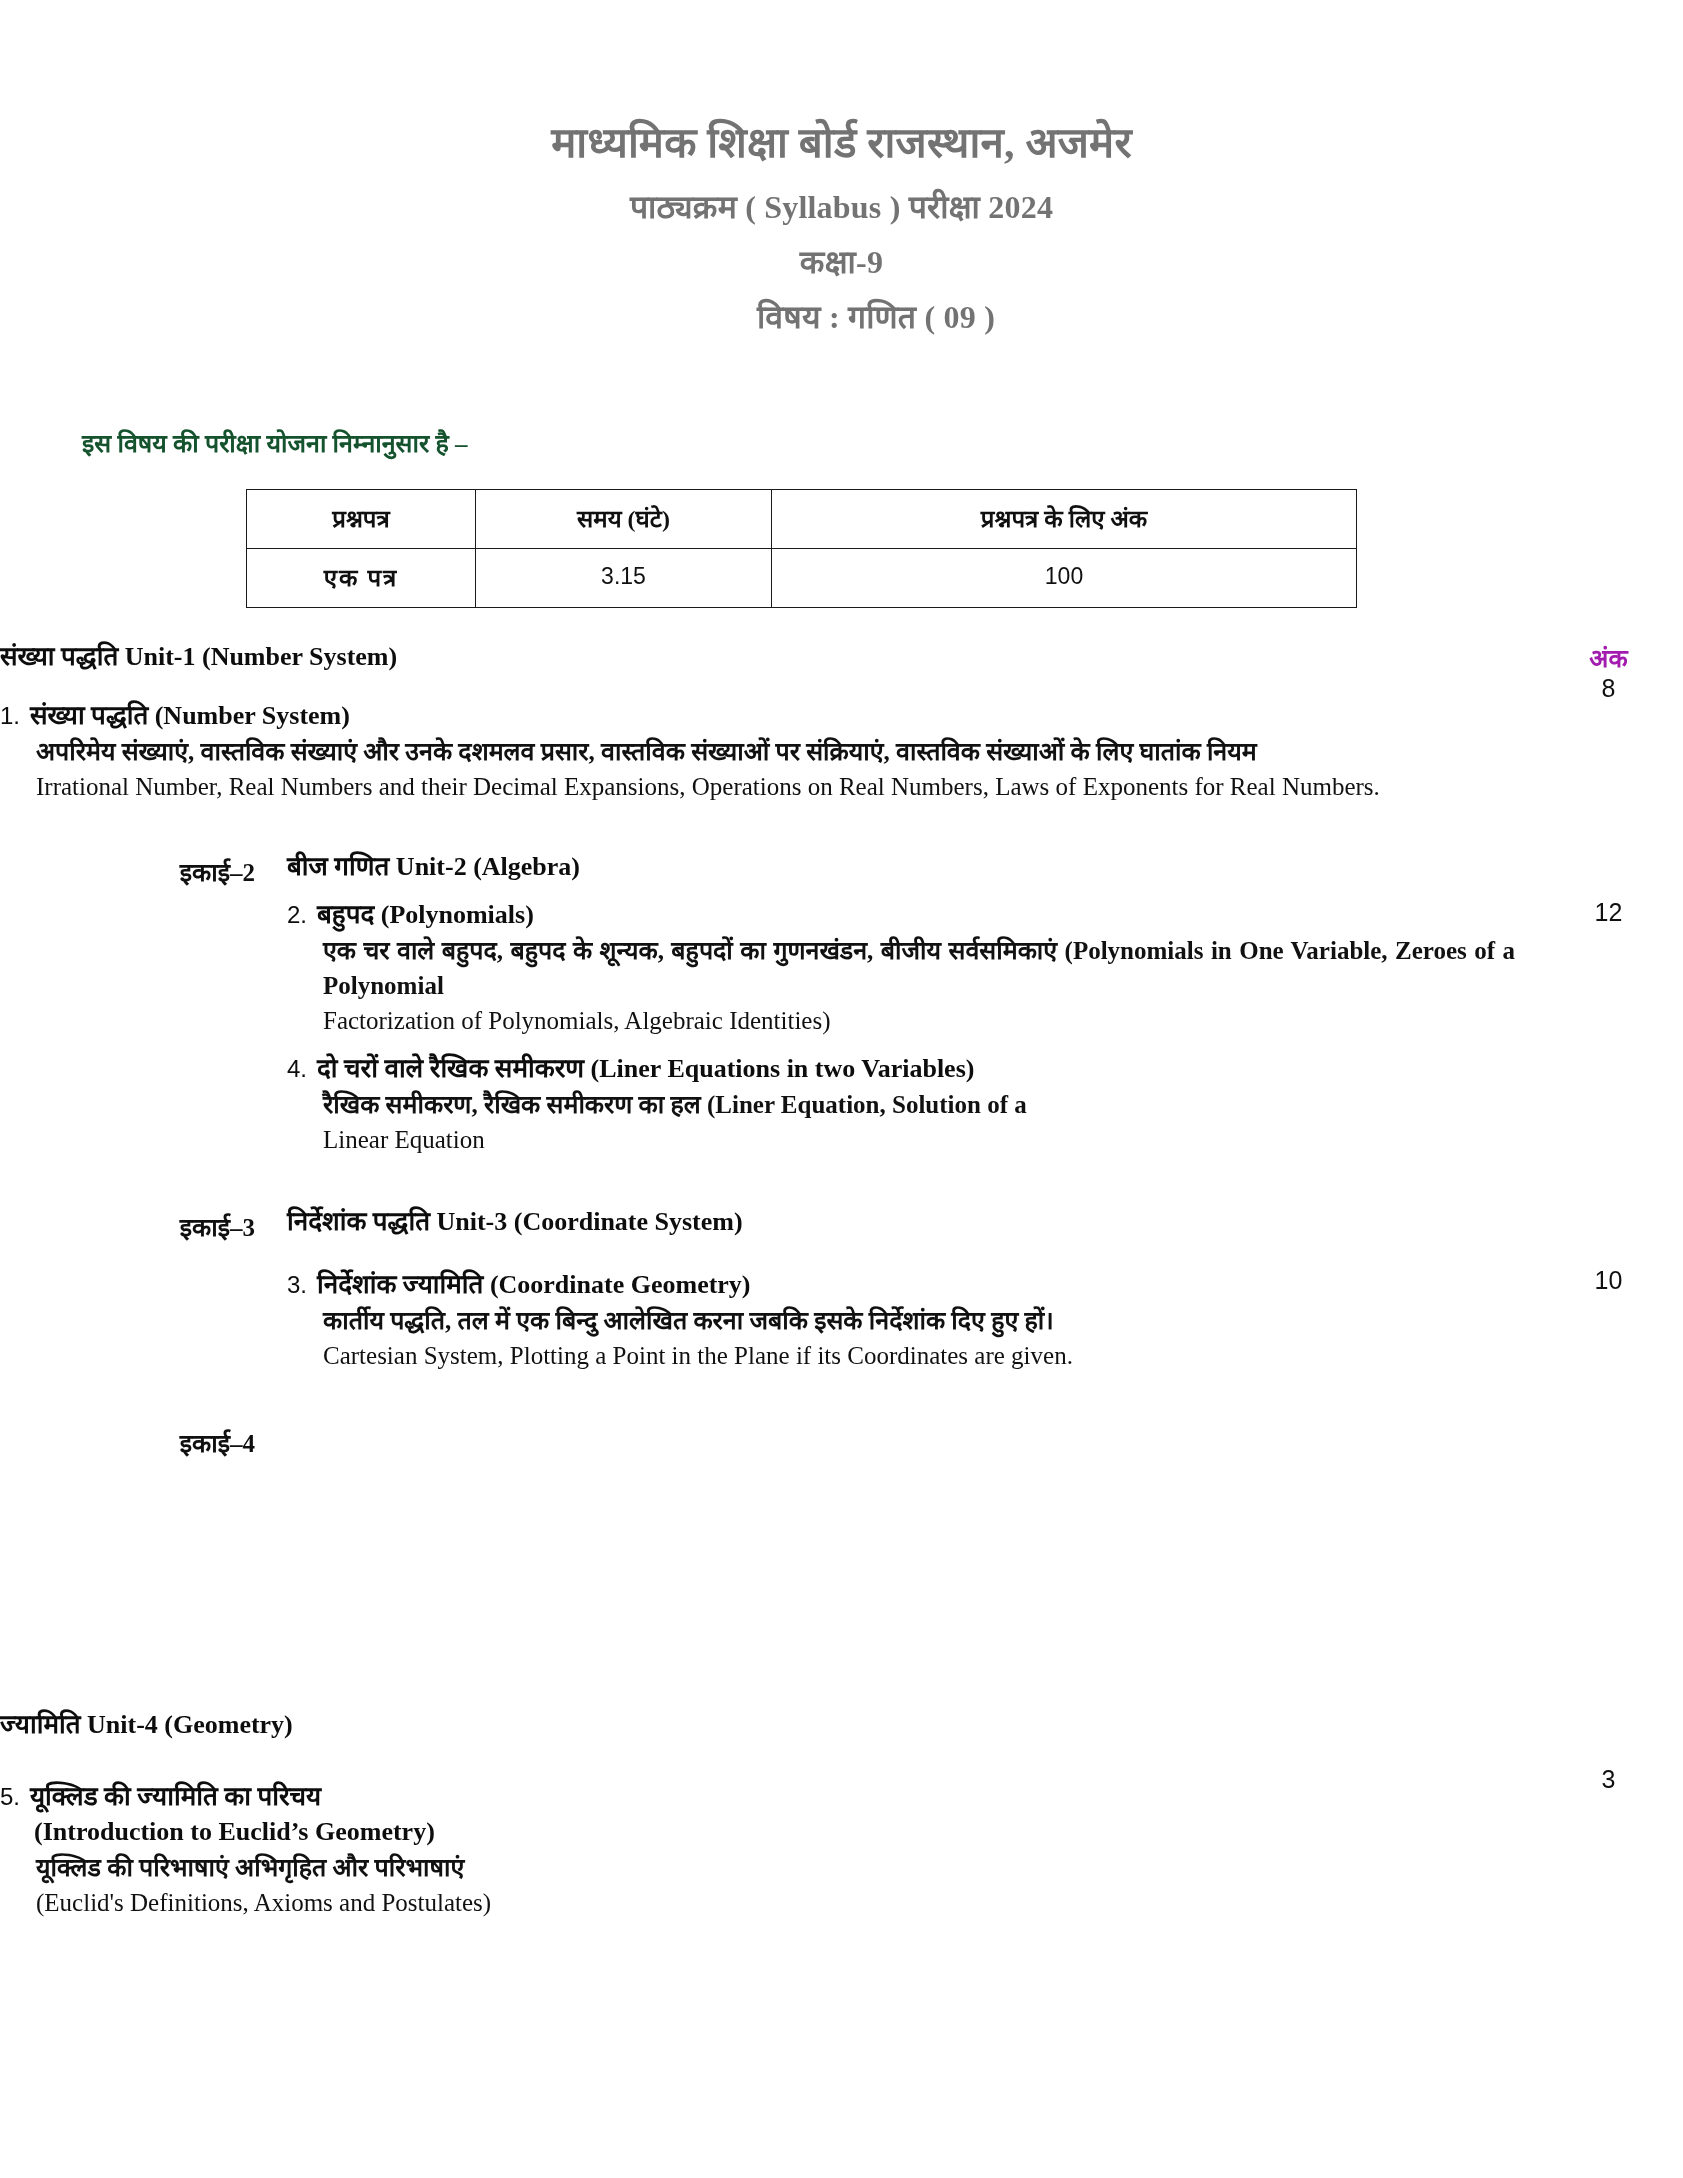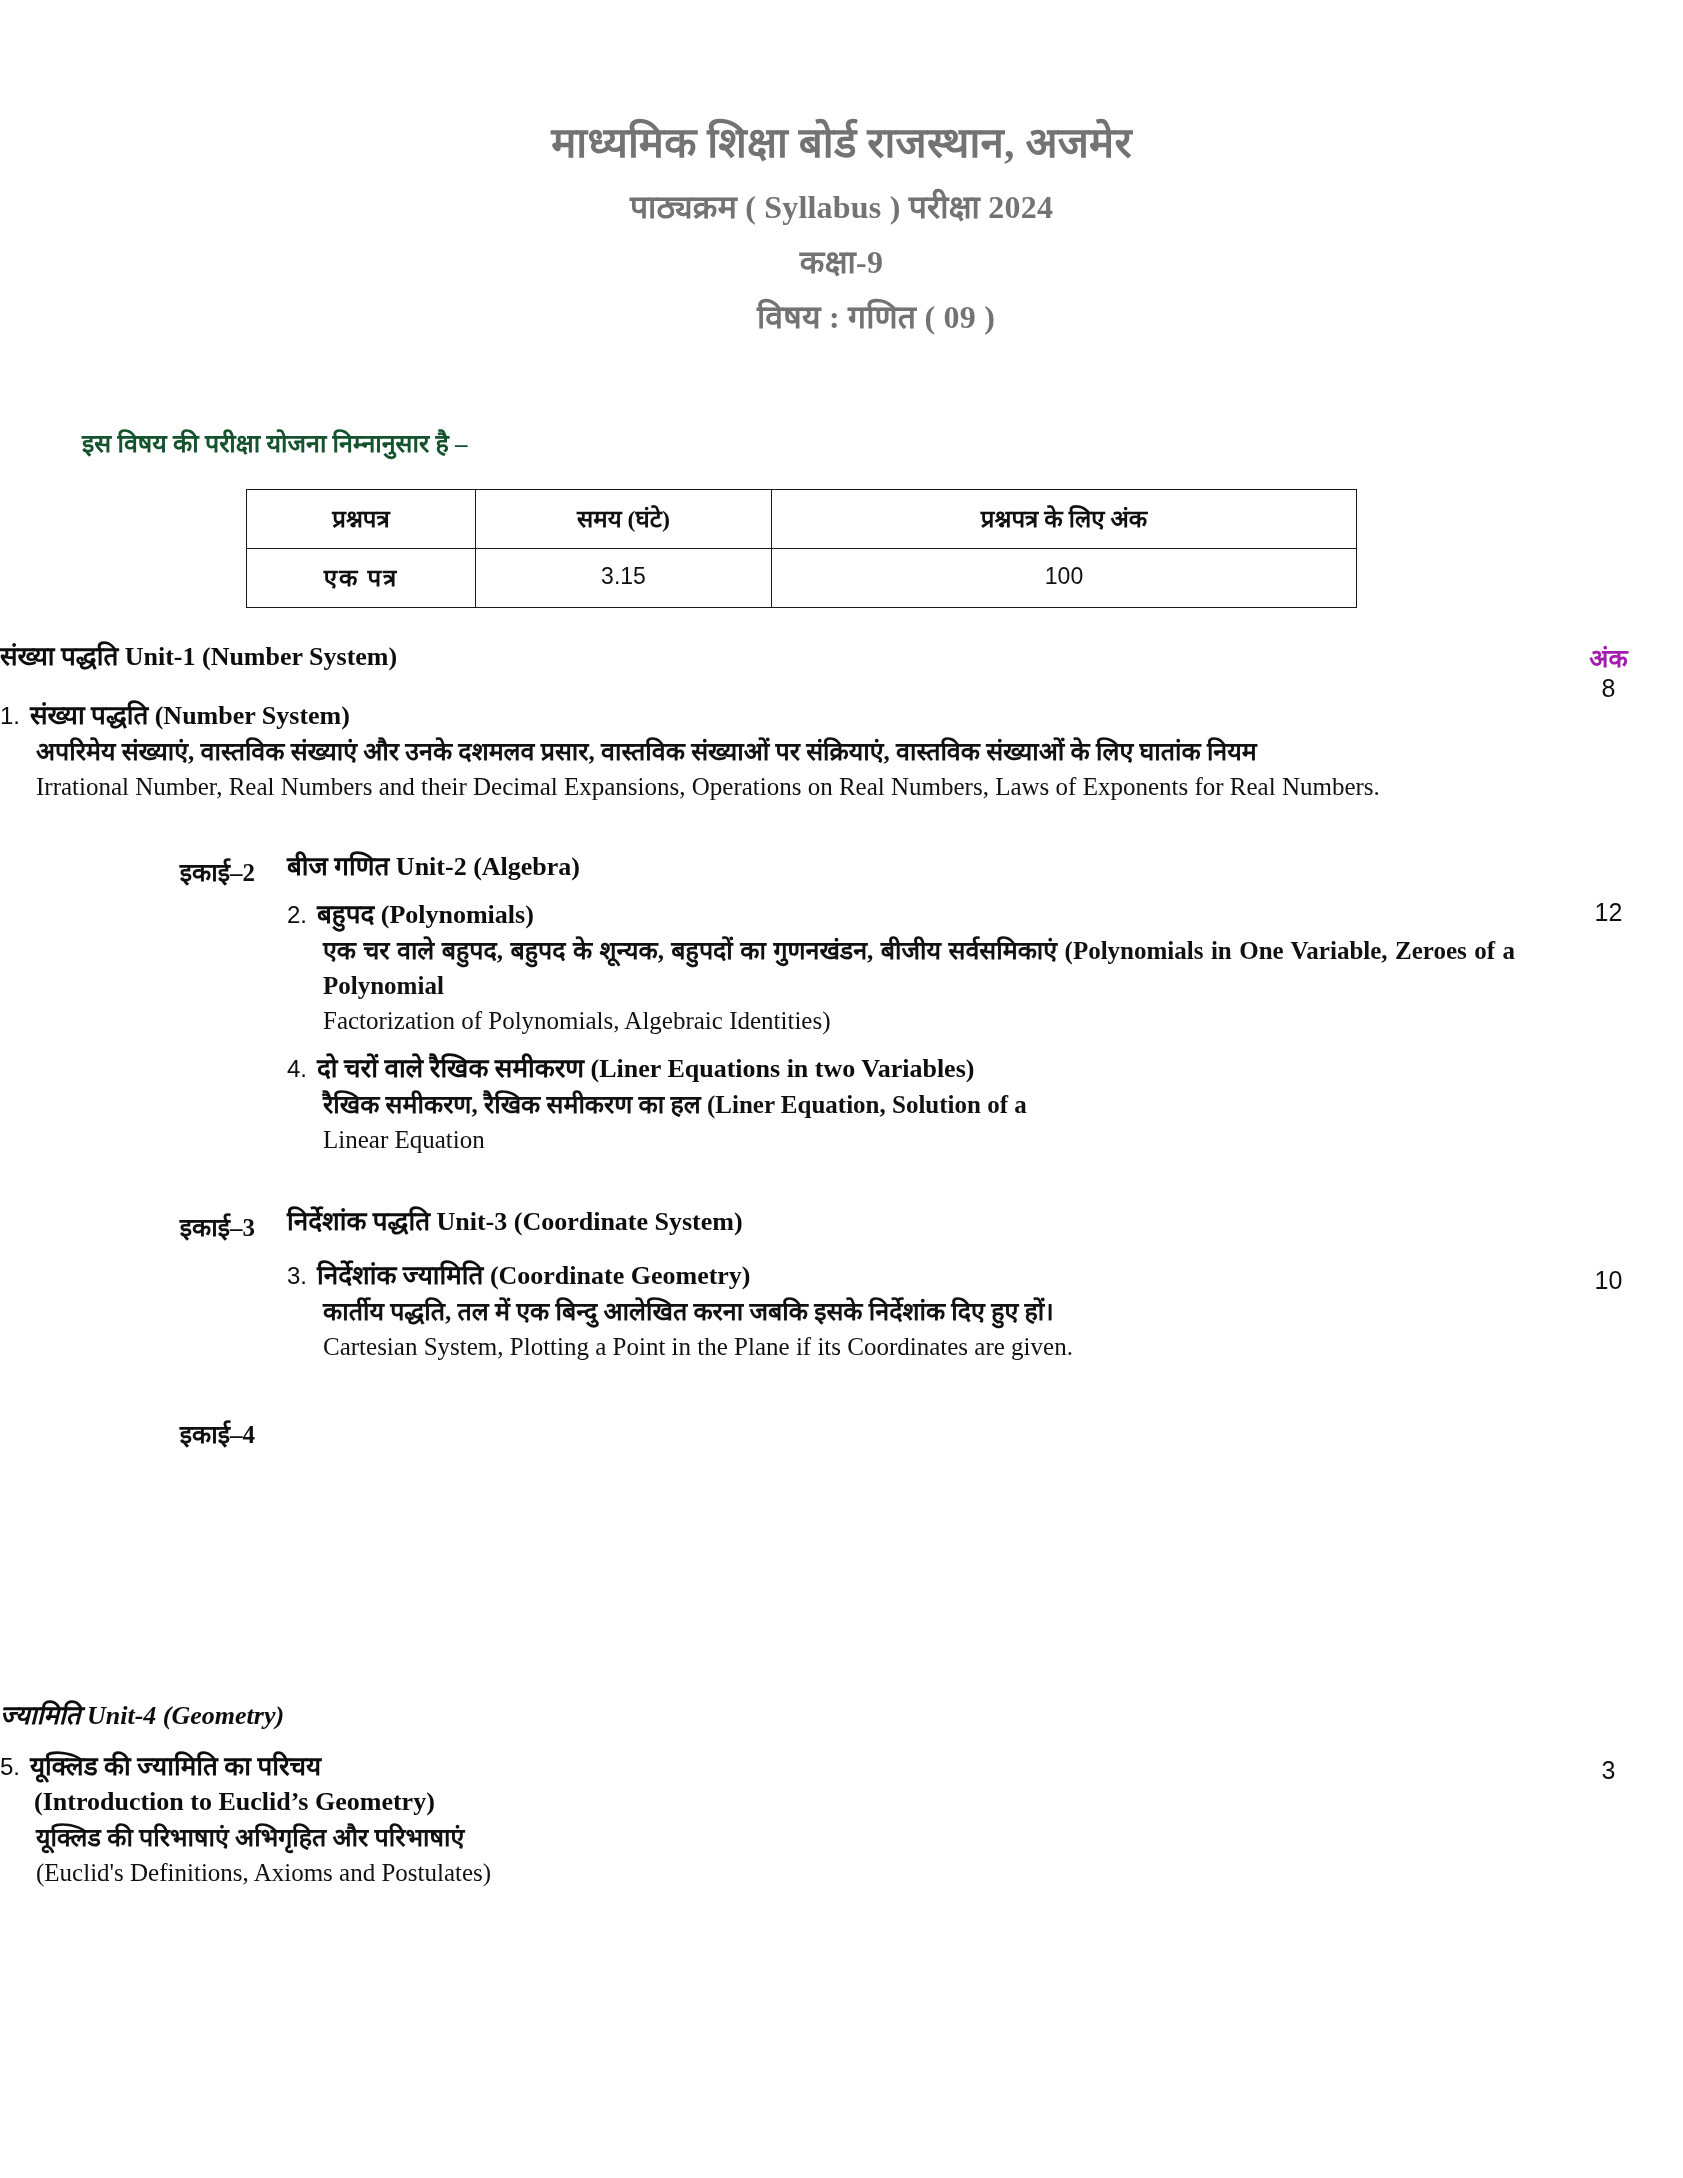--- a/index.html
+++ b/index.html
@@ -189,22 +189,22 @@
   .desc-hi, .desc-en { margin: 0; }
 
   
   .u1 { margin-top: 4px; }
   .u2 { margin-top: 40px; }
   .u3 { margin-top: 42px; }
   .u4 { margin-top: 42px; flex-direction: column; }
 
   .u1 .unit-title { margin-bottom: 26px; }
   .u2 .unit-title { margin-bottom: 14px; }
-  .u3 .unit-title { margin-bottom: 21px; }
-  .u4 .unit-title { margin-bottom: 17px; font-style: italic; }
+  .u3 .unit-title { margin-bottom: 30px; }
+  .u4 .unit-title { margin-bottom: 38px; }
 
   .topic + .topic { margin-top: 14px; }
 </style>
 </head>
 <body>
 
 <div class="page">
 
   <div class="header">
     <div class="hdr-line hdr-board">माध्यमिक शिक्षा बोर्ड राजस्थान, अजमेर</div>

